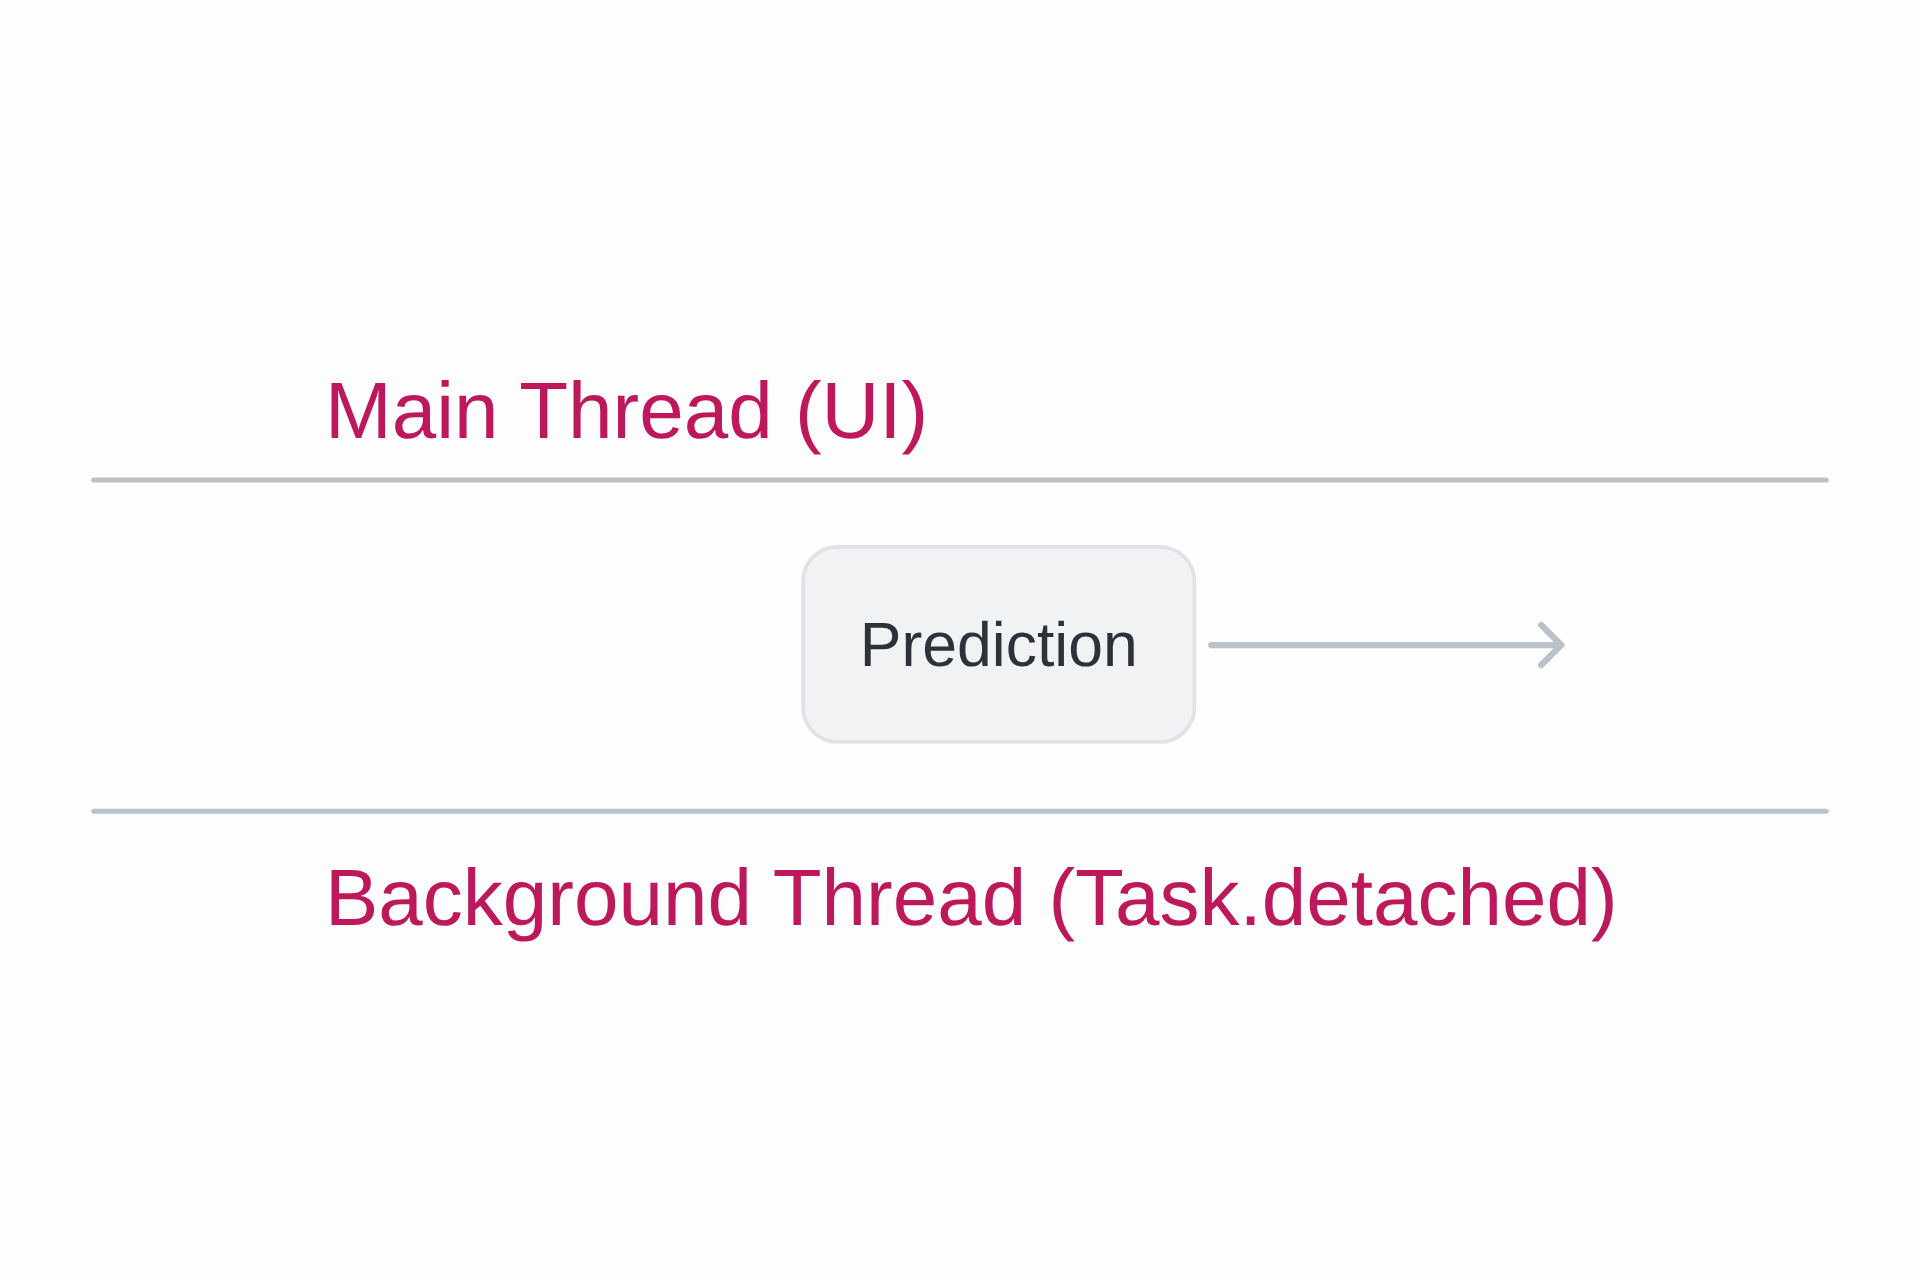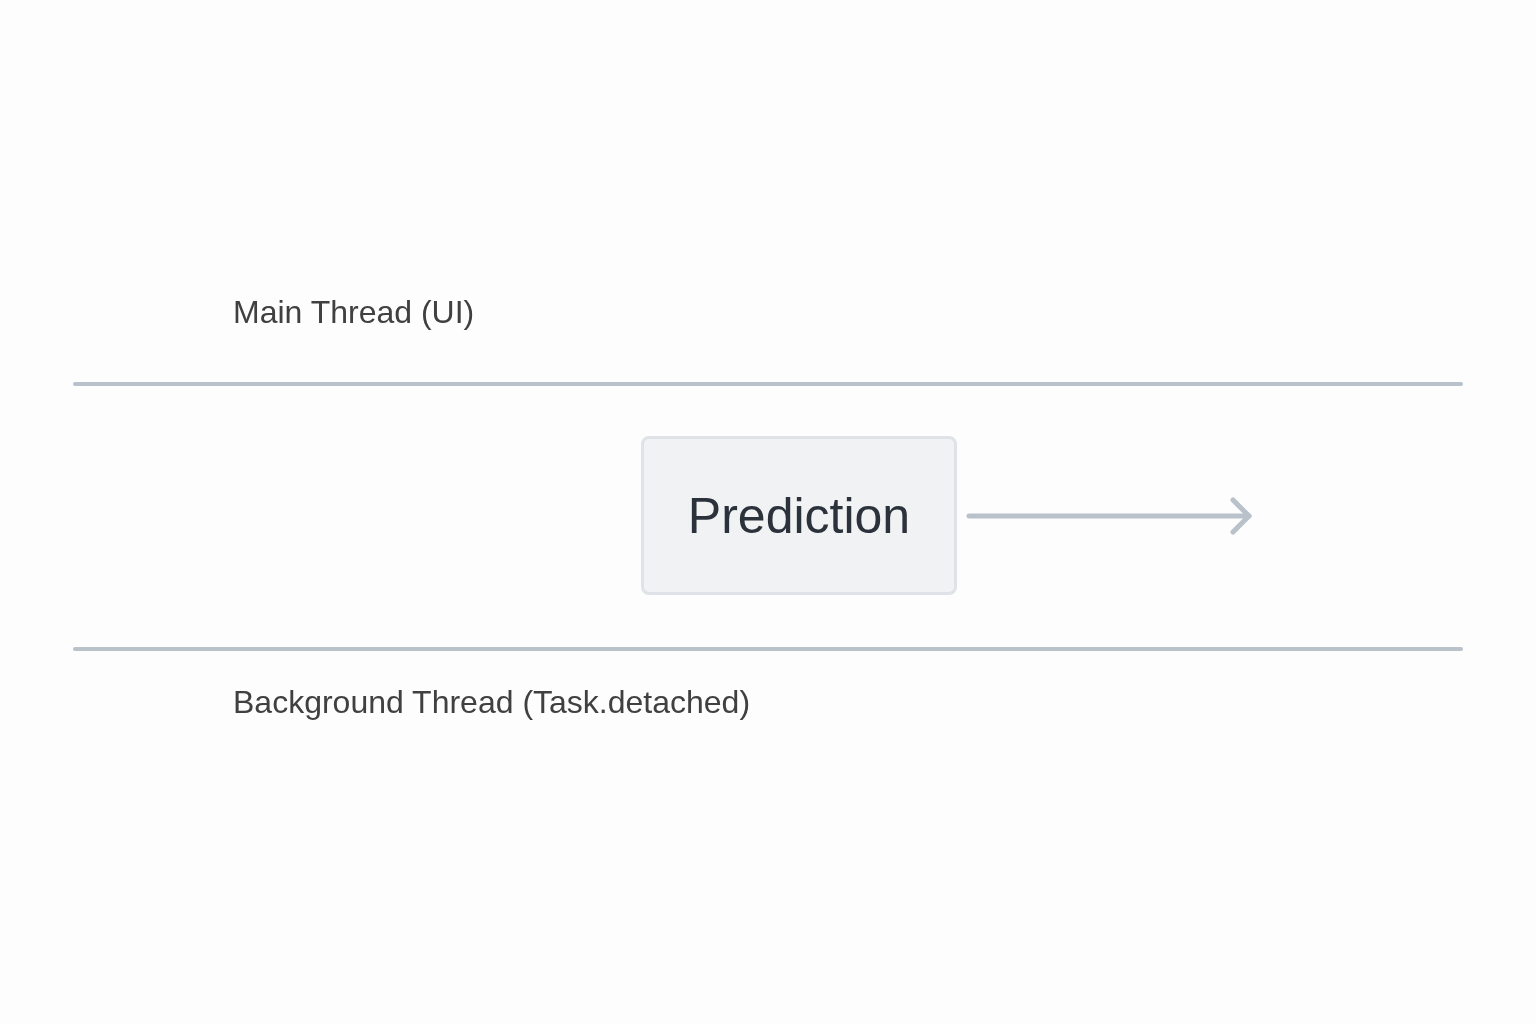--- a/index.html
+++ b/index.html
@@ -3,35 +3,35 @@
   <meta charset="utf-8">
   <style>
     html, body { margin: 0; padding: 0; }
     body {
       width: 1536px; height: 1024px; background: #fdfdfd;
       position: relative; overflow: hidden;
       font-family: "Liberation Sans", "DejaVu Sans", sans-serif;
       color: #343b45;
     }
     .lane-label {
-      position: absolute; font-size: 32px; line-height: 1;
-      letter-spacing: 0px; white-space: nowrap; color: #404040;
+      position: absolute; font-size: 64px; line-height: 1;
+      letter-spacing: 0px; white-space: nowrap; color: #be185d; margin-left: 27px;
     }
     #main-label { left: 233px; top: 296px; }
     #bg-label { left: 233px; top: 686px; text-align: right; }
     .divider {
       position: absolute; left: 73px; width: 1390px; height: 4px;
       background: #b9c1ca; border-radius: 2px;
     }
     #div-top { top: 382px; }
     #div-bottom { top: 647px; }
     .node {
       position: absolute; left: 641px; top: 436px;
       width: 316px; height: 159px; box-sizing: border-box;
-      background: #f1f2f4; border: 3px solid #dfe2e6; border-radius: 8px;
+      background: #f1f2f4; border: 3px solid #dfe2e6; border-radius: 29px;
       display: flex; align-items: center; justify-content: center;
     }
     .node span { font-size: 50px; color: #2c323b; }
     .arrow { position: absolute; left: 965px; top: 496px; }
   </style>
 </head>
 <body>
 
 <div id="main-label" class="lane-label">Main Thread (UI)</div>
 

